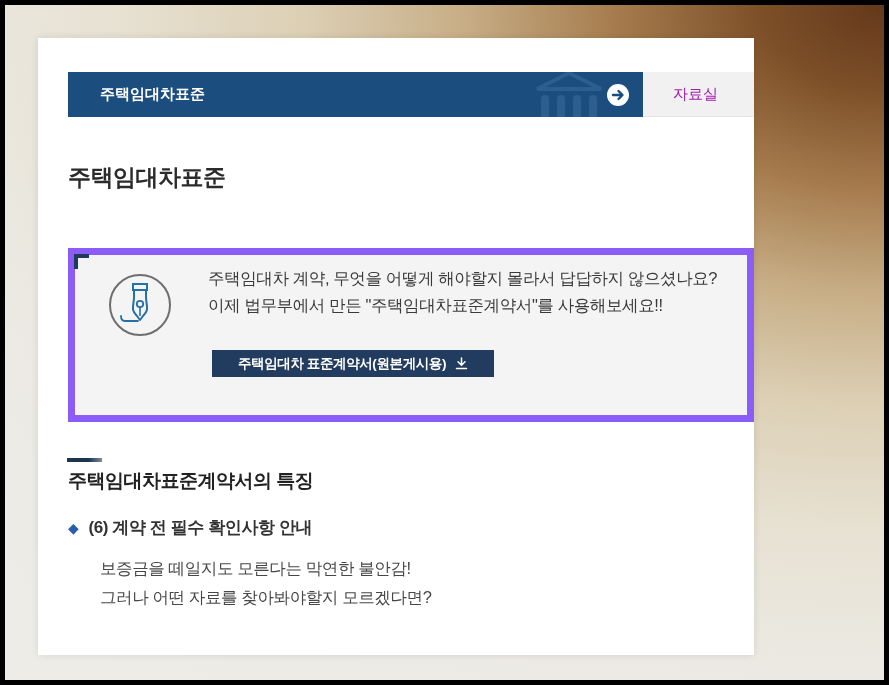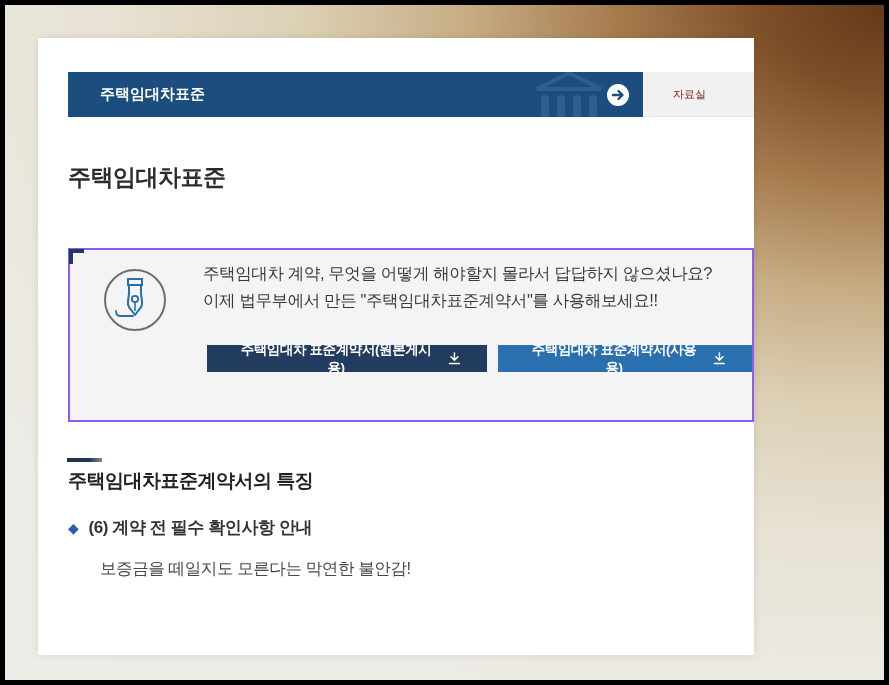--- a/index.html
+++ b/index.html
@@ -30,31 +30,31 @@
     cursor:pointer;
   }
   .building { position:absolute; right:38px; bottom:-4px; opacity:.55; }
   .arrow-circle {
     position:absolute; right:14px; top:50%; transform:translateY(-50%);
     width:22px; height:22px; border-radius:50%; background:#fff;
     display:flex; align-items:center; justify-content:center; cursor:pointer;
   }
   .tab-inactive {
     flex:1; height:45px; background:#f1f1f1; border-bottom:1px solid #e4e4e4;
-    color:#7f1d1d; font-size:11px; display:flex; align-items:center; padding-left:30px;
+    color:#a21caf; font-size:15px; display:flex; align-items:center; padding-left:30px;
     cursor:pointer;
   }
 
   
   .page-title { position:absolute; left:30px; top:124px; font-size:23px; font-weight:bold; color:#2b2b2b; letter-spacing:-0.5px; }
 
   
   .info-box {
     position:absolute; left:30px; top:210px; right:0; height:174px;
-    background:#f4f4f4; border:2px solid #8b5cf6;
+    background:#f4f4f4; border:7px solid #8b5cf6;
   }
   .corner-bracket {
     position:absolute; left:-1px; top:-1px; width:15px; height:15px;
     border-left:4px solid #203a5c; border-top:4px solid #203a5c;
   }
   .icon-circle { position:absolute; left:32px; top:17px; width:66px; height:66px; }
   .intro-line { position:absolute; left:133px; font-size:16.5px; color:#3a3a3a; letter-spacing:-0.4px; }
   .intro-line.l1 { top:13px; }
   .intro-line.l2 { top:40px; }
   .btn-row { position:absolute; left:137px; top:95px; display:flex; gap:11px; }
@@ -122,35 +122,30 @@
       <p class="intro-line l1">주택임대차 계약, 무엇을 어떻게 해야할지 몰라서 답답하지 않으셨나요?</p>
       <p class="intro-line l2">이제 법무부에서 만든 "주택임대차표준계약서"를 사용해보세요!!</p>
 
       <div class="btn-row">
         <button class="dl-btn primary">
           <span>주택임대차 표준계약서(원본게시용)</span>
           <svg width="13" height="13" viewBox="0 0 13 13">
             <path d="M6.5 1 V7.5 M3 4.8 L6.5 8.3 L10 4.8 M1.5 11.5 H11.5" fill="none" stroke="#fff" stroke-width="1.5" stroke-linecap="round" stroke-linejoin="round"></path>
           </svg>
         </button>
-        <button class="dl-btn secondary">
-          <span>주택임대차 표준계약서(사용용)</span>
-          <svg width="13" height="13" viewBox="0 0 13 13">
-            <path d="M6.5 1 V7.5 M3 4.8 L6.5 8.3 L10 4.8 M1.5 11.5 H11.5" fill="none" stroke="#fff" stroke-width="1.5" stroke-linecap="round" stroke-linejoin="round"></path>
-          </svg>
-        </button>
       </div>
     </div>
 
     <div class="section-dash"></div>
     <h2 class="section-heading">주택임대차표준계약서의 특징</h2>
 
     <div class="feature-item">
       <span class="diamond">◆</span>
       <span>(6) 계약 전 필수 확인사항 안내</span>
     </div>
 
     <div class="feature-text">
       <div>보증금을 떼일지도 모른다는 막연한 불안감!</div>
+      <div>그러나 어떤 자료를 찾아봐야할지 모르겠다면?</div>
     </div>
 
   </div>
 </div>
 
 </body></html>

